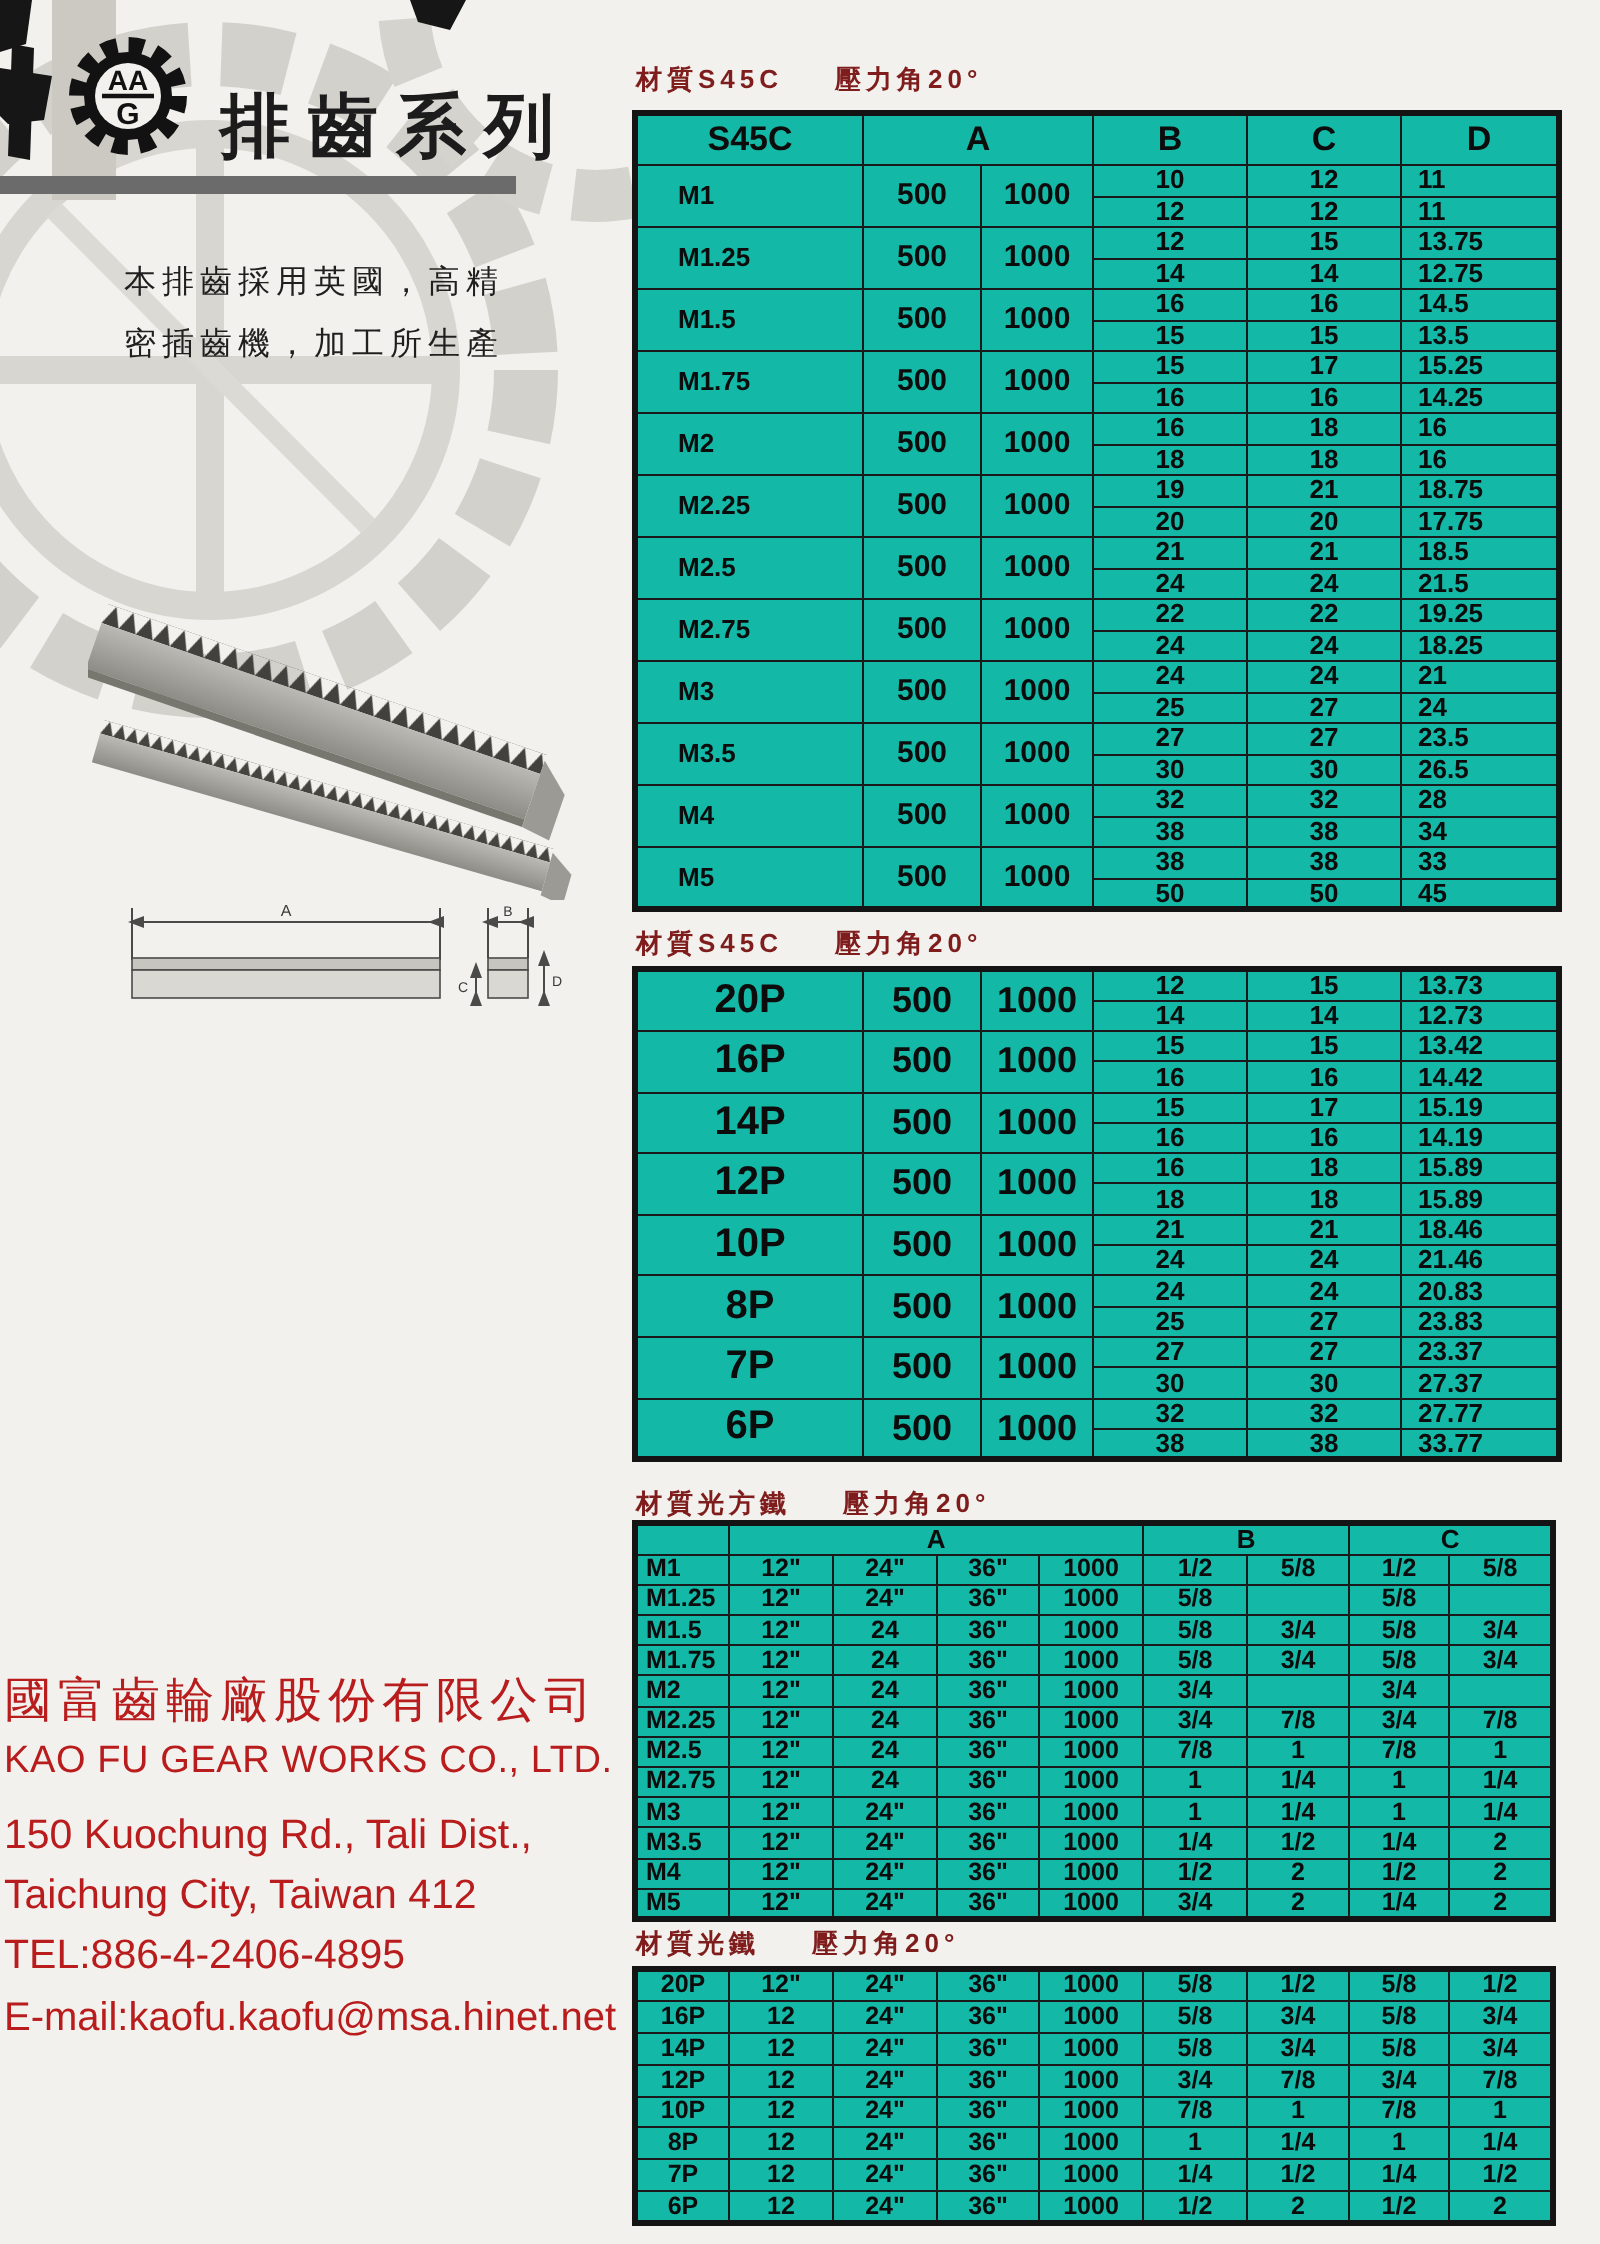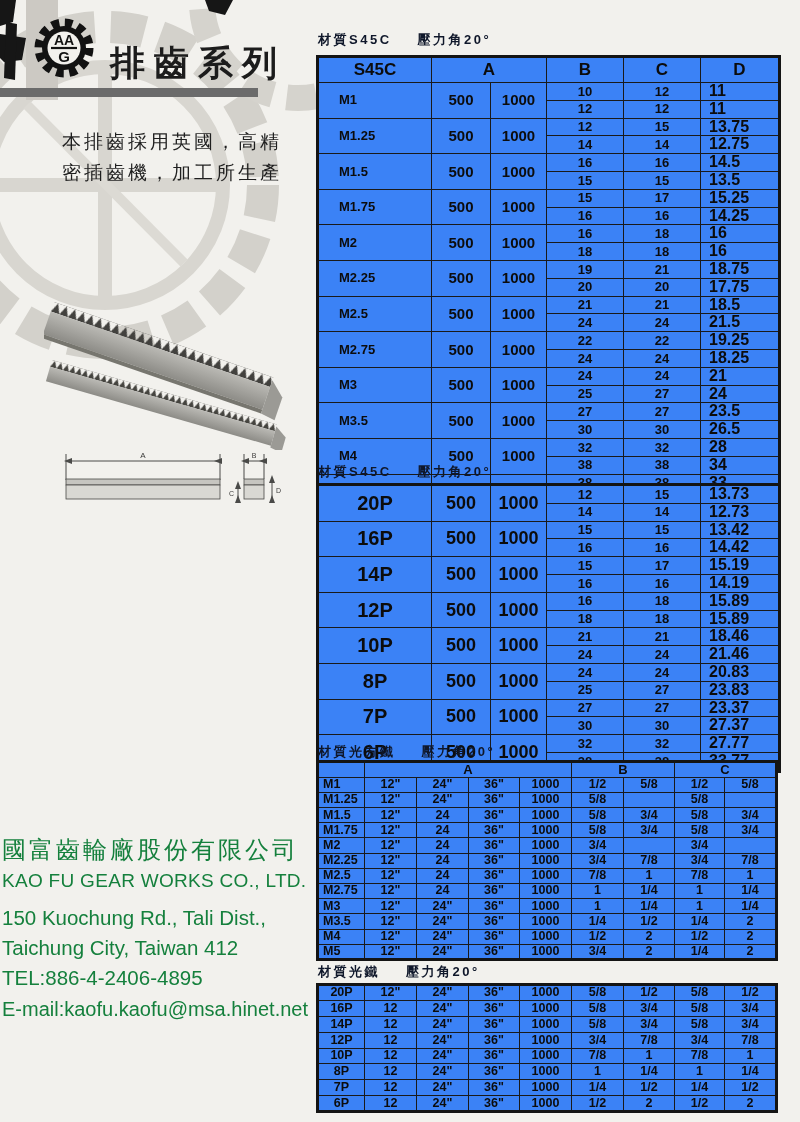--- a/index.html
+++ b/index.html
@@ -19,60 +19,60 @@
   #page-title{
     left:110px;top:40px;z-index:4;
     font-size:35px;font-weight:bold;letter-spacing:9px;color:#1c1c1c;
     font-family:"Liberation Sans", sans-serif;
   }
   #title-bar{
     left:0;top:88px;width:258px;height:9px;background:#6b6b6b;z-index:2;
   }
   #description{
     left:62px;top:126px;z-index:4;width:260px;
-    font-size:19px;line-height:31px;letter-spacing:3px;color:#1f1f1f;
+    font-size:16px;line-height:31px;letter-spacing:3px;color:#1f1f1f;
   }
 
   #photo{left:44px;top:288px;z-index:2;}
   #drawing{left:44px;top:448px;z-index:2;}
 
   
-  #company{left:2px;top:834px;z-index:4;width:326px;color:#15803d;}
+  #company{left:2px;top:834px;z-index:4;width:326px;color:#b91c1c;}
   .co-zh{font-family:"Liberation Serif", serif;font-size:24px;letter-spacing:3px;margin-bottom:4px;}
   .co-en{font-size:19px;margin-bottom:14px;letter-spacing:.3px;}
   .co-addr{font-size:20.5px;margin-bottom:6px;}
   .co-tel{font-size:20.5px;margin-bottom:8px;}
   .co-email{font-size:20px;margin-bottom:3px;}
   .co-web{font-size:20.5px;padding-left:6px;}
 
   
   .caption{
-    z-index:4;font-size:13px;font-weight:bold;color:#0f172a;letter-spacing:2.5px;white-space:nowrap;
+    z-index:4;font-size:13px;font-weight:bold;color:#7f1d1d;letter-spacing:2.5px;white-space:nowrap;
   }
   .caption .angle{margin-left:26px;}
   .tbl-wrap{z-index:4;}
   table.tbl{
-    border-collapse:collapse;table-layout:fixed;background:#3b82f6;
+    border-collapse:collapse;table-layout:fixed;background:#14b8a6;
     border:3px solid #141414;
   }
   .tbl td,.tbl th{
     border:1px solid #1a1a1a;padding:0;font-weight:bold;color:#0c0c0c;
     white-space:nowrap;overflow:hidden;text-align:center;vertical-align:middle;
     line-height:1.05;
   }
   #t1{width:462px;} #t2{width:462px;} #t3{width:459px;} #t4{width:459px;}
 
   #t1 thead tr{height:26px;} #t1 th{font-size:17px;}
   #t1 tbody tr{height:15.5px;} #t2 tbody tr{height:15.3px;}
   #t1 td.name{text-align:left;padding-left:20px;font-size:13px;}
   #t1 td.a{font-size:15px;}
   #t2 td.name{font-size:20px;}
   #t2 td.a{font-size:18px;}
   .tbl td.bc{font-size:13px;}
-  .tbl td.d{text-align:left;padding-left:8px;font-size:16px;}
+  .tbl td.d{text-align:left;padding-left:8px;font-size:13px;}
 
   #t3 thead tr{height:15px;} #t3 th{font-size:13px;}
   #t3 tbody tr{height:15.2px;} #t4 tbody tr{height:15.9px;}
   #t3 td,#t4 td{font-size:12.5px;}
   #t3 td.name{text-align:left;padding-left:4px;}
 
   #cap1{left:318px;top:31px;} #wrap1{left:316px;top:55px;}
   #cap2{left:318px;top:463px;} #wrap2{left:316px;top:483px;}
   #cap3{left:318px;top:743px;} #wrap3{left:316px;top:760px;}
   #cap4{left:318px;top:963px;} #wrap4{left:316px;top:983px;}

